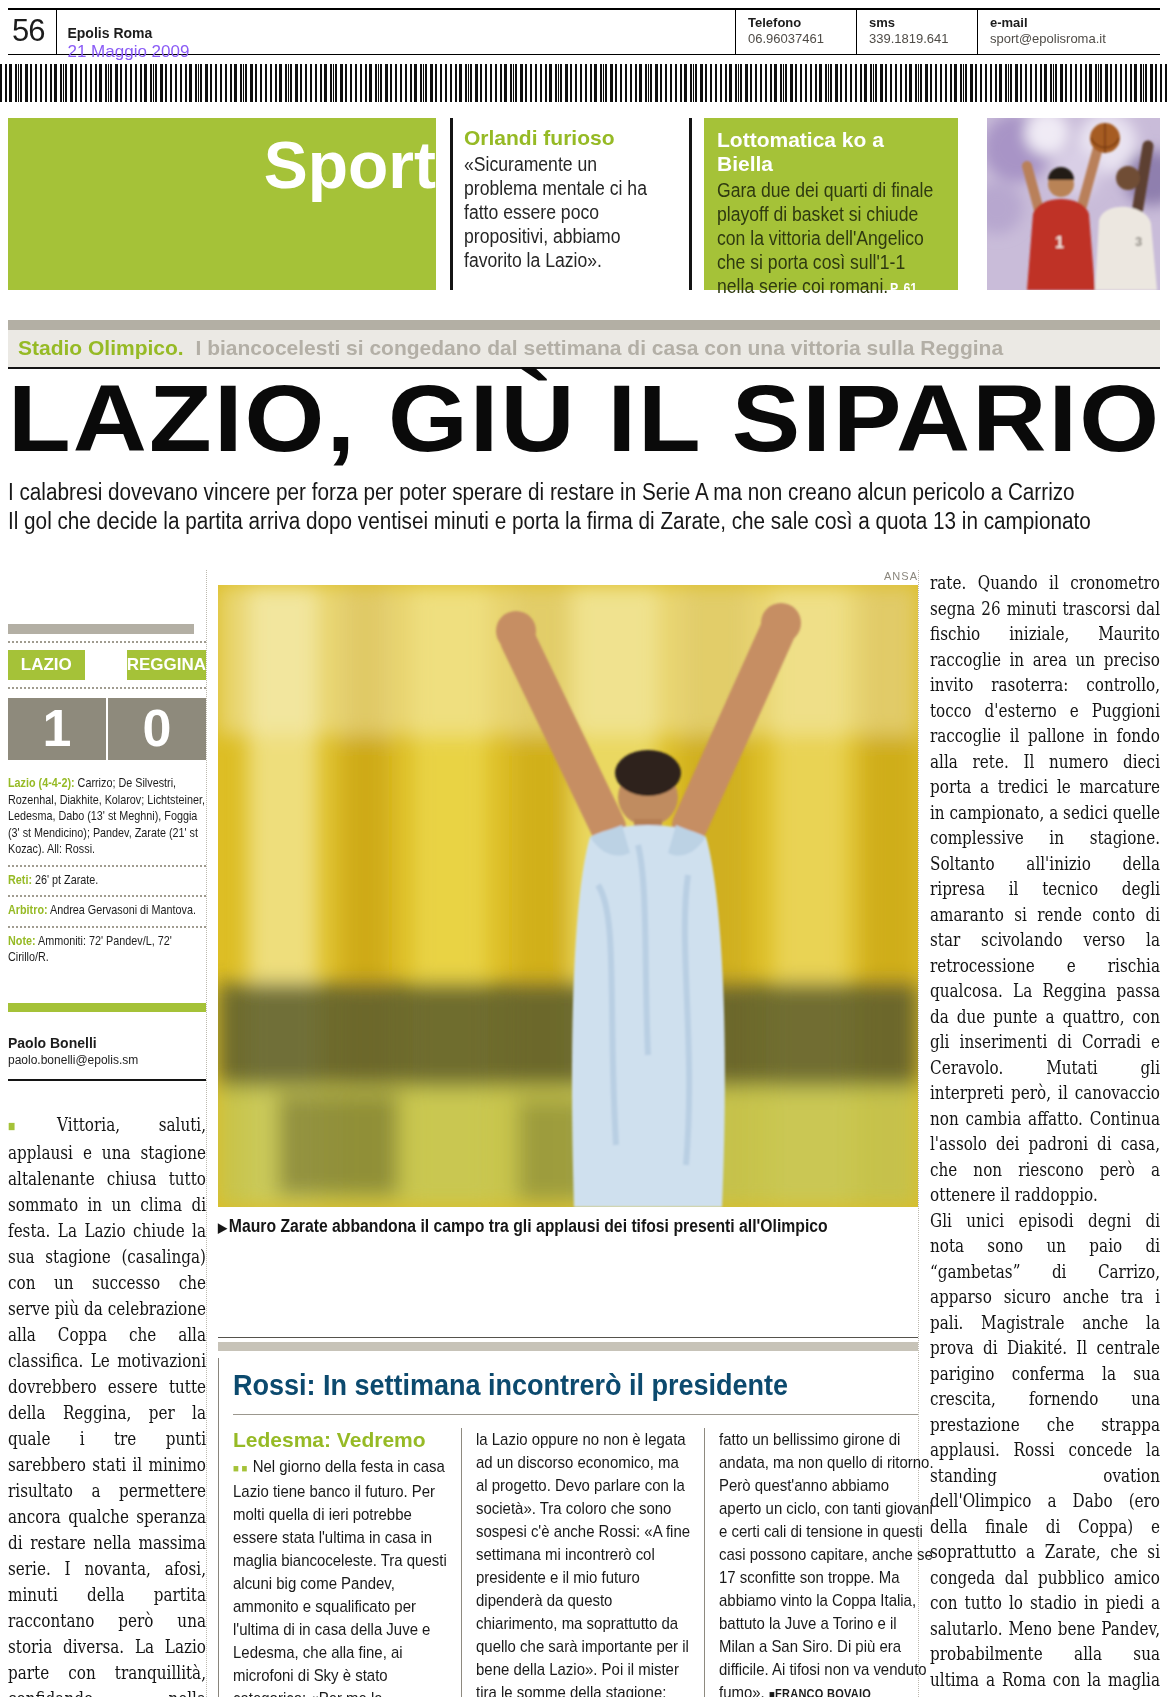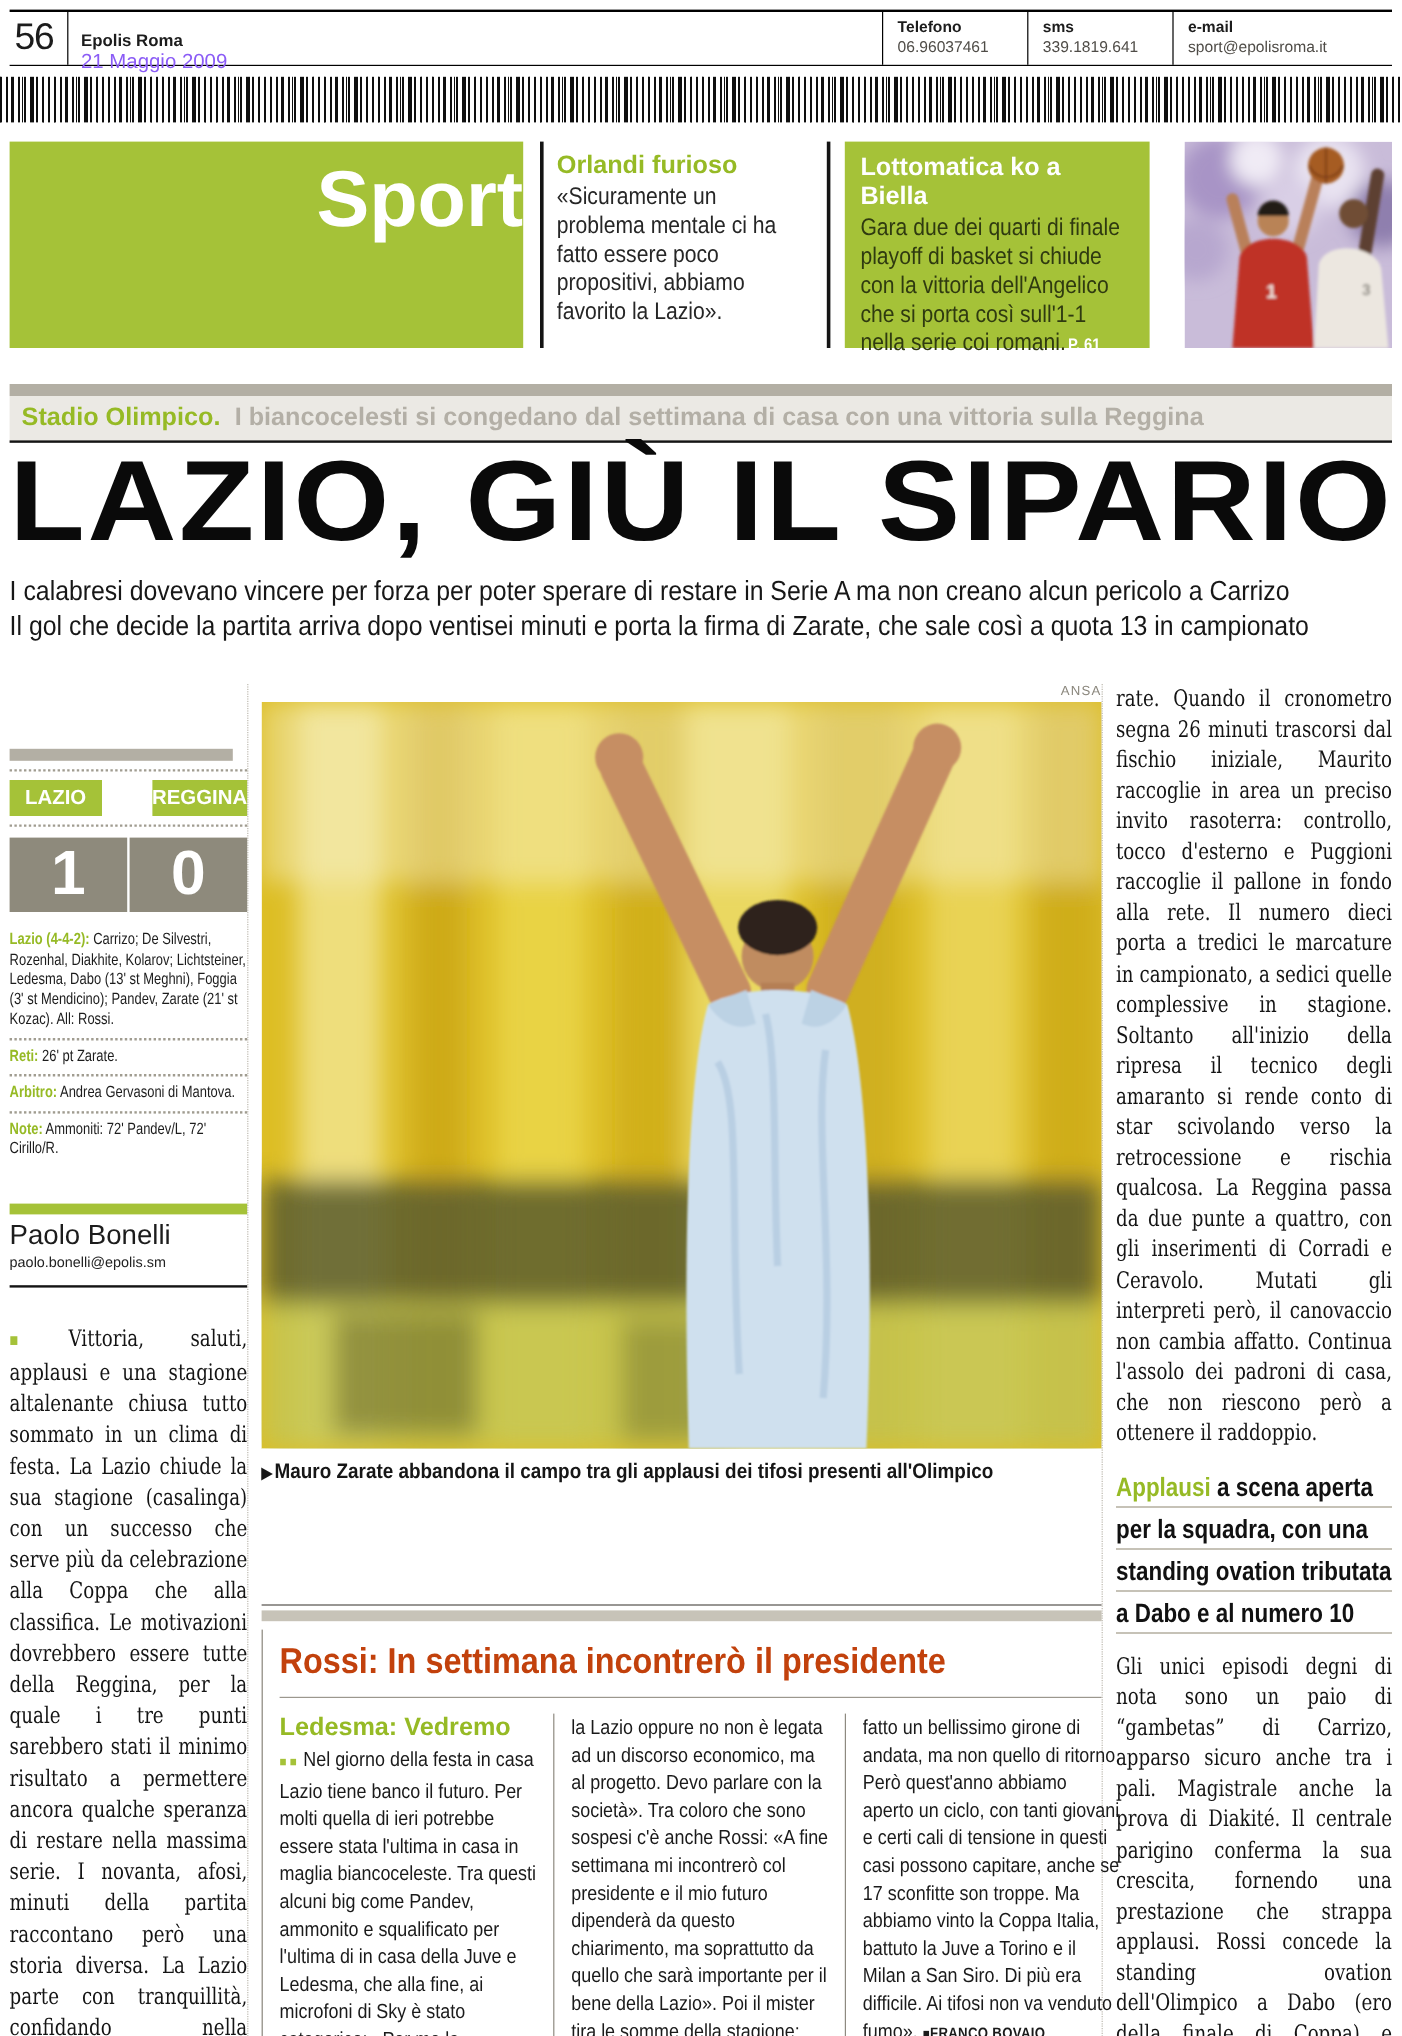--- a/index.html
+++ b/index.html
@@ -71,36 +71,36 @@
   .scorehead div:first-child{margin-right:2px;}
   .scorenums{display:flex;margin-top:9px;}
   .scorenums div{background:#8e8a7c;color:#fff;font-weight:bold;font-size:52px;text-align:center;
     width:98px;padding:4px 0 6px;box-sizing:border-box;line-height:1;}
   .scorenums div:first-child{margin-right:2px;}
   .mlines{margin-top:10px;}
   .mline{border-bottom:2px dotted #a09c90;padding:5px 0 7px;font-size:13.5px;line-height:16.5px;}
   .mline .lb{color:var(--green-text);font-weight:bold;}
   .author{margin-top:30px;}
   .author .gbar{height:9px;background:var(--green);}
-  .author .nm{font-weight:normal;font-size:23px;margin-top:4px;}
+  .author .nm{font-weight:bold;font-size:14px;margin-top:23px;}
   .author .em{font-size:12px;margin-top:2px;color:#222;}
   .author .blk{border-bottom:2px solid #141414;margin-top:12px;}
   .article{margin-top:30px;font-family:"DejaVu Serif","Liberation Serif",serif;
     font-size:19px;line-height:26px;text-align:justify;color:#141414;hyphens:auto;}
   .article .mark{color:var(--green);font-size:15px;margin-right:10px;font-family:"Liberation Sans",sans-serif;}
 
   
   .credit{font-size:11px;color:#8a867c;text-align:right;height:15px;letter-spacing:1px;}
   .photo{width:700px;height:622px;display:block;}
   .caption{margin-top:9px;font-weight:bold;font-size:17.5px;color:#161616;}
   .caption .cm{font-size:13px;margin-right:2px;}
   .rossi-rule{border-top:1px solid #55524c;margin-top:100px;}
   .bar2{height:9px;background:#c7c3b8;margin-top:4px;}
   .rossi-box{border-left:1px solid #89857c;margin-top:7px;padding:10px 0 0 14px;}
-  .rossi-h{font-weight:bold;font-size:30px;color:#c2410c;}
+  .rossi-h{font-weight:bold;font-size:30px;color:#0c4a6e;}
   .rossi-sep{border-top:1px solid #9b978e;margin-top:12px;}
   .rossi-cols{display:flex;margin-top:13px;}
   .rcol{width:215px;flex:none;font-size:17px;line-height:23px;color:#1a1a1a;}
   .rcol+.rcol{border-left:1px solid #8e8a80;margin-left:13px;padding-left:14px;}
   .rcol .gh{color:var(--green-text);font-weight:bold;font-size:21px;margin-bottom:4px;}
   .rcol .bb{color:var(--green);font-size:11px;margin-right:6px;}
   .sig{font-weight:bold;font-size:12.5px;letter-spacing:.3px;}
   .sig .sq{font-size:11px;}
 
   
@@ -301,20 +301,17 @@
           <div class="cx88"><span>fatto un bellissimo girone di andata, ma non quello di ritorno. Però quest'anno abbiamo aperto un ciclo, con tanti giovani e certi cali di tensione in questi casi possono capitare, anche se 17 sconfitte son troppe. Ma abbiamo vinto la Coppa Italia, battuto la Juve a Torino e il Milan a San Siro. Di più era difficile. Ai tifosi non va venduto fumo». </span><span class="sig"><span class="sq">■</span><span>FRANCO BOVAIO</span></span></div>
         </div>
       </div>
     </div>
   </div>
 
   <div class="col-right">
     <div class="rc-article">
       <div class="cx80">rate. Quando il cronometro segna 26 minuti trascorsi dal fischio iniziale, Maurito raccoglie in area un preciso invito rasoterra: controllo, tocco d'esterno e Puggioni raccoglie il pallone in fondo alla rete. Il numero dieci porta a tredici le marcature in campionato, a sedici quelle complessive in stagione. Soltanto all'inizio della ripresa il tecnico degli amaranto si rende conto di star scivolando verso la retrocessione e rischia qualcosa. La Reggina passa da due punte a quattro, con gli inserimenti di Corradi e Ceravolo. Mutati gli interpreti però, il canovaccio non cambia affatto. Continua l'assolo dei padroni di casa, che non riescono però a ottenere il raddoppio.</div>
     </div>
-    <div class="callout">
-      <div class="cx85"><span class="hl">Applausi</span><span> a scena aperta per la squadra, con una standing ovation tributata a Dabo e al numero 10</span></div>
-    </div>
     <div class="rc-article">
       <div class="cx80"><span>Gli unici episodi degni di nota sono un paio di “gambetas” di Carrizo, apparso sicuro anche tra i pali. Magistrale anche la prova di Diakité. Il centrale parigino conferma la sua crescita, fornendo una prestazione che strappa applausi. Rossi concede la standing ovation dell'Olimpico a Dabo (ero della finale di Coppa) e soprattutto a Zarate, che si congeda dal pubblico amico con tutto lo stadio in piedi a salutarlo. Meno bene Pandev, probabilmente alla sua ultima a Roma con la maglia celeste. Stessa sorte dovrebbe toccare a Ledesma, con il capitano di giornata che però prende soltanto complimenti. Gli ultimi minuti sono per la Reggina, ma l'uno a zero non cambia fino alla fine. Reggina condatta, e tifosi laziali in attesa di mosse societarie che li rassicurino sul futuro dei propri beniamini. </span></div>
     </div>
   </div>
 </div>
 
 </body></html>

